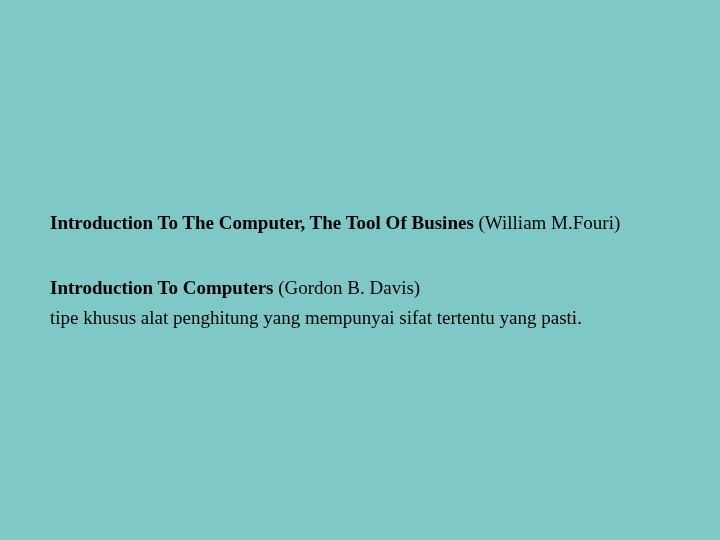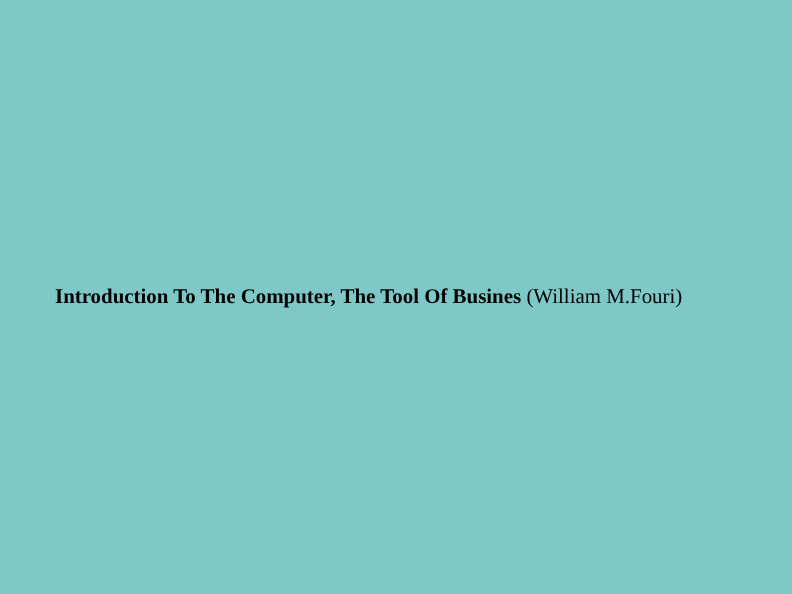--- a/index.html
+++ b/index.html
@@ -46,14 +46,20 @@
 <body>
 
 <div class="content-area">
 
   <div class="section">
     <p class="paragraph">
       <span class="bold">Introduction To The Computer, The Tool Of Busines</span><span> (William M.Fouri)</span>
     </p>
   </div>
 
+  <div class="section">
+    <p class="paragraph">
+      <span class="bold">Introduction To Computers</span><span> (Gordon B. Davis)</span>
+    </p>
+    <p class="paragraph">tipe khusus alat penghitung yang mempunyai sifat tertentu yang pasti.</p>
+  </div>
 
 </div>
 
 </body></html>

